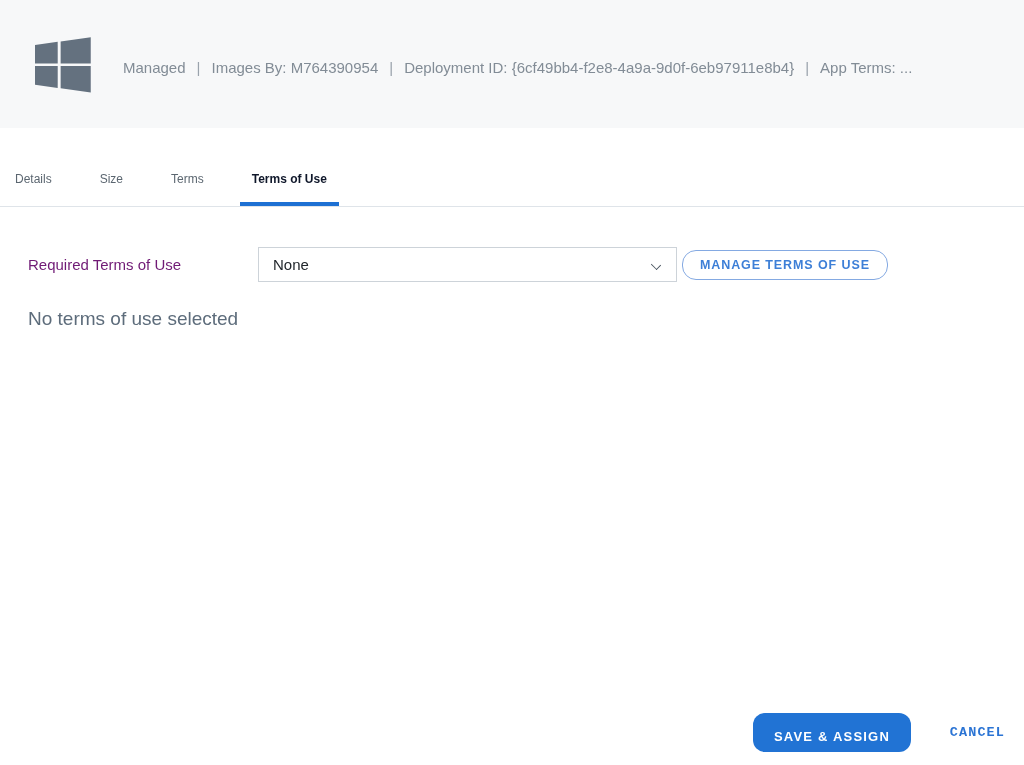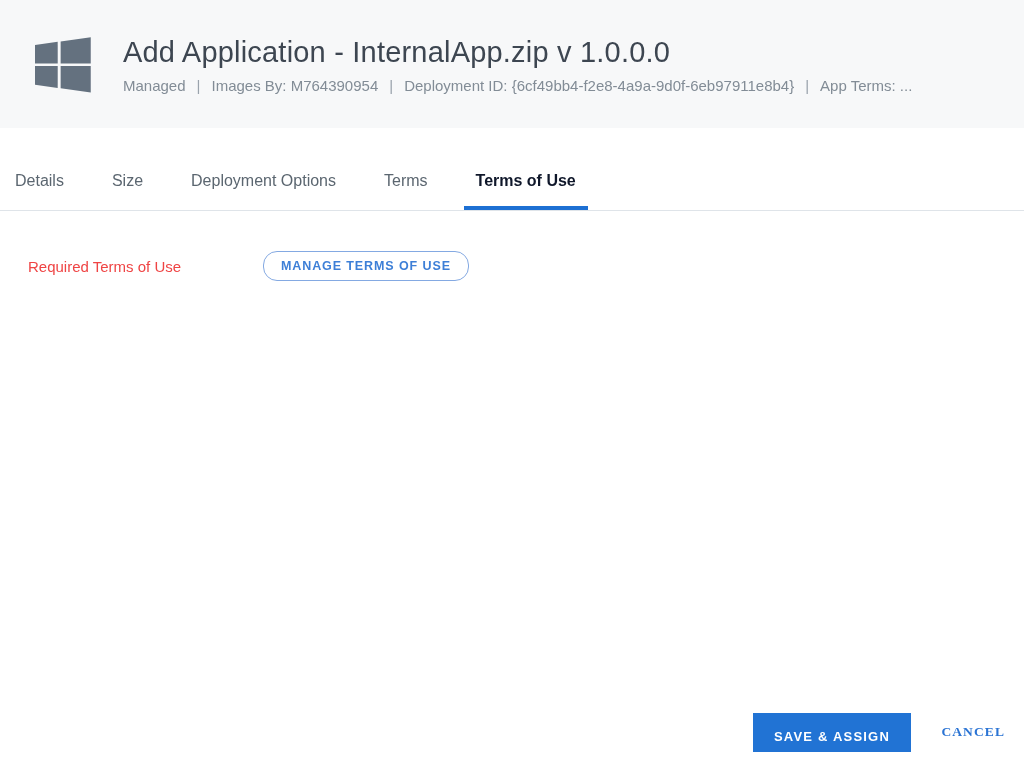--- a/index.html
+++ b/index.html
@@ -42,41 +42,41 @@
 
   
   .tabs {
     display: flex;
     align-items: flex-end;
     padding: 44px 0 0 3px;
     border-bottom: 1px solid #dfe4e9;
     background: #ffffff;
   }
   .tab {
-    font-size: 16px;
+    font-size: 12px;
     color: #5b6670;
     padding: 0 12px 20px 12px;
     margin-right: 24px;
     cursor: pointer;
     white-space: nowrap;
   }
   .tab.active {
     color: #0f172a;
     font-weight: 700;
     padding-bottom: 16px;
     border-bottom: 4px solid #1d70d3;
   }
 
   
   .content { padding: 40px 0 0 28px; }
   .form-row { display: flex; align-items: center; }
   .form-label {
     width: 230px;
     font-size: 15px;
-    color: #ef4444;
+    color: #701a75;
     flex: 0 0 auto;
   }
   .select-box {
     width: 419px; height: 35px;
     border: 1px solid #cdd3d9;
     background: #ffffff;
     display: flex;
     align-items: center;
     padding: 0 14px;
     font-size: 15px;
@@ -120,70 +120,73 @@
   }
 
   
   .save-btn {
     position: absolute;
     right: 113px; bottom: 13px;
     height: 39px;
     padding: 16px 21px;
     background: #2173d4;
     border: none;
-    border-radius: 0;
+    border-radius: 12px;
     color: #ffffff;
     font-family: inherit;
     font-size: 13px;
     font-weight: 700;
     letter-spacing: 1.2px;
     cursor: pointer;
   }
   .cancel-btn {
     position: absolute;
     right: 19px; bottom: 25px;
     background: none;
     border: none;
     color: #2b74d4;
-    font-family: Liberation Serif, serif;
+    font-family: Liberation Mono, monospace;
     font-size: 13.5px;
     font-weight: 700;
     letter-spacing: 1.1px;
     cursor: pointer;
   }
 </style>
 </head>
 <body>
 
 <div class="header">
   <svg class="header-logo" viewBox="0 0 88 88" xmlns="http://www.w3.org/2000/svg" aria-hidden="true">
     <g fill="#64717f">
       <path d="M0 12.4 L35.7 7.5 L35.7 41.8 L0 41.8 Z"></path>
       <path d="M40.3 6.9 L87.6 0.4 L87.6 41.8 L40.3 41.8 Z"></path>
       <path d="M0 45.7 L35.7 45.7 L35.7 80.1 L0 75.2 Z"></path>
       <path d="M40.3 45.7 L87.6 45.7 L87.6 87.2 L40.3 80.7 Z"></path>
     </g>
   </svg>
   <div class="header-text">
-    <div class="header-title">Add Application - InternalApp.zip v 1.0.0.0</div>
     <div class="header-meta">
       <span>Managed</span><span class="sep">|</span><span>Images By: M764390954</span><span class="sep">|</span><span>Deployment ID: {6cf49bb4-f2e8-4a9a-9d0f-6eb97911e8b4}</span><span class="sep">|</span><span>App Terms: ...</span>
     </div>
   </div>
 </div>
 
 <div class="tabs">
   <div class="tab">Details</div>
   <div class="tab">Size</div>
-  <div class="tab">Deployment Options</div>
   <div class="tab">Terms</div>
   <div class="tab active">Terms of Use</div>
 </div>
 
 <div class="content">
   <div class="form-row">
     <div class="form-label">Required Terms of Use</div>
+    <div class="select-box" role="combobox">
+      <span>None</span>
+      <span class="select-caret"></span>
+    </div>
     <button class="manage-btn">MANAGE TERMS OF USE</button>
   </div>
+  <div class="empty-state">No terms of use selected</div>
 </div>
 
 <button class="save-btn">SAVE &amp; ASSIGN</button>
 <button class="cancel-btn">CANCEL</button>
 
 </body></html>

